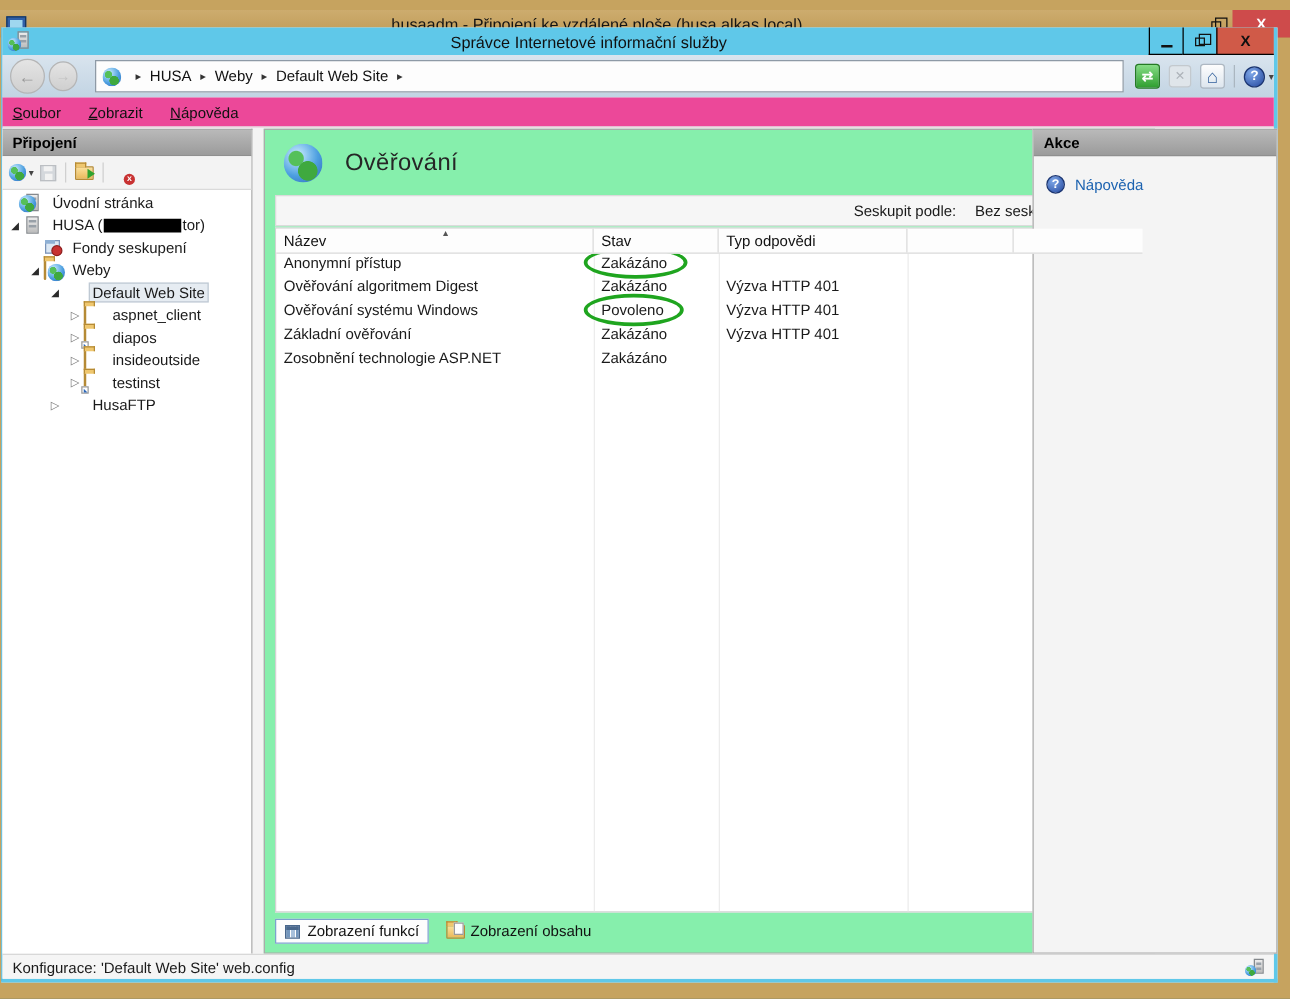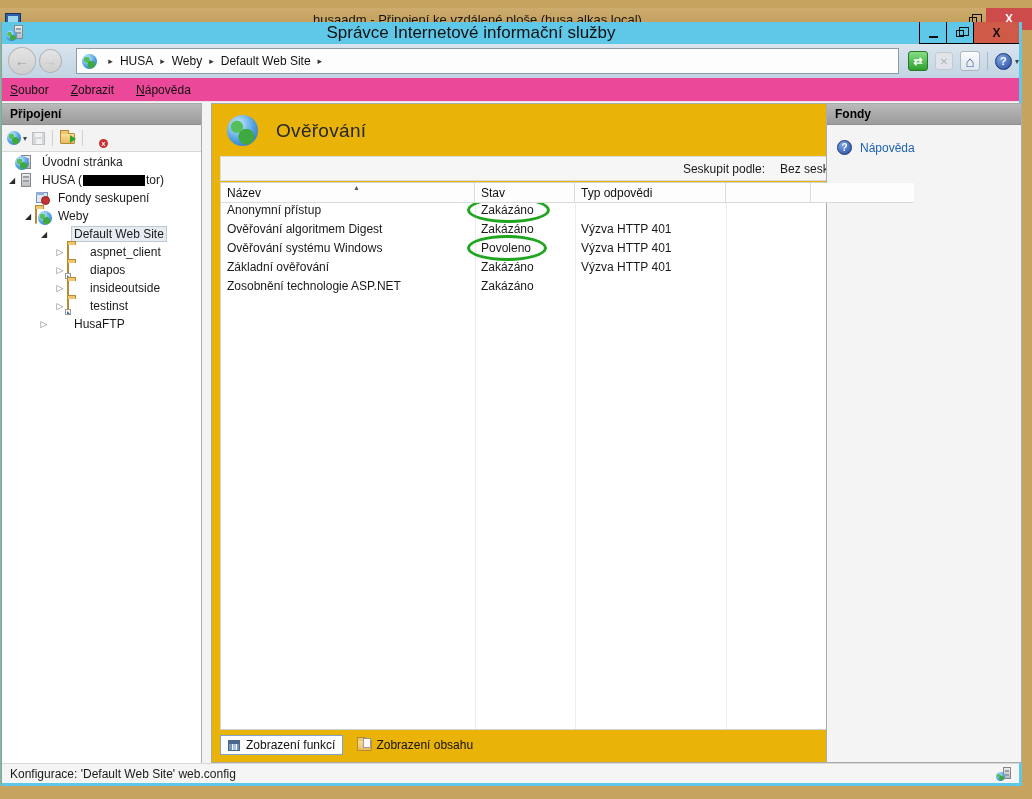--- a/index.html
+++ b/index.html
@@ -20,21 +20,21 @@
   .glyph-restore { width:8px; height:7px; border:1px solid #111; position:relative; margin-top:2px; }
   .glyph-restore::before { content:''; position:absolute; left:2px; top:-4px; width:8px; height:7px; border:1px solid #111; }
   .cap-close { width:46px; height:100%; background:#CE4B4B; color:#fff; font-weight:bold; font-size:12px;
     display:flex; align-items:center; justify-content:center; }
 
   
   .iis-window { position:absolute; left:1px; top:22px; width:1021px; height:764px; background:#F3F3F3;
     border-left:1px solid #49B6DC; border-right:3px solid #5FC8E9; border-bottom:3px solid #5FC8E9; }
   .iis-titlebar { position:absolute; top:0; left:0; right:0; height:22px; background:#5FC8E9;
     display:flex; align-items:center; }
-  .iis-title { flex:1; text-align:center; font-size:17px; color:#101010; }
+  .iis-title { flex:1; text-align:center; font-size:13px; color:#101010; }
   .iis-btn { width:27px; height:22px; border-left:1px solid #000; border-bottom:1px solid #000;
     background:#5FC8E9; display:flex; align-items:center; justify-content:center; }
   .iis-close { width:46px; background:#D05A48; color:#101010; font-weight:bold; font-size:12px; }
 
   .icon-iis { position:relative; width:17px; height:16px; margin-left:4px; flex:none; }
   .srv-box { position:absolute; right:0; top:0; width:9px; height:14px; background:linear-gradient(#ECECEC,#BCBCBC);
     border:1px solid #85898D; }
   .srv-box::before { content:''; position:absolute; left:1px; top:2px; right:1px; height:2px; background:#98A0A8; }
   .srv-box::after  { content:''; position:absolute; left:1px; top:6px; right:1px; height:2px; background:#98A0A8; }
   .globe { border-radius:50%;
@@ -114,21 +114,21 @@
   .ti-apppool::after { content:''; position:absolute; right:-3px; bottom:-3px; width:7px; height:7px; border-radius:50%; background:#C83232; border:1px solid #8E1F1F; }
   .ti-sites-globe { position:absolute; right:-2px; bottom:-2px; width:9px; height:9px; }
   .link-badge { position:absolute; left:-2px; bottom:-2px; width:6px; height:6px; background:#fff; border:1px solid #9A9A9A; }
   .link-badge::before { content:''; position:absolute; left:1px; top:1px; width:0; height:0;
     border-bottom:3px solid #2B66B8; border-right:3px solid rgba(0,0,0,0); }
   .tree-label { padding:1px 3px; }
   .tree-row.selected .tree-label { background:#E6ECF2; border:1px solid #BFC9D3; padding:0 2px; }
   .redaction { display:inline-block; width:62px; height:11px; background:#000; vertical-align:middle; margin:0 1px; }
 
   
-  .panel-center { position:absolute; left:209px; top:1px; bottom:0; width:713px; background:#eab308;
+  .panel-center { position:absolute; left:209px; top:1px; bottom:0; width:713px; background:#86efac;
     border:1px solid #ABABAB; }
   .feature-title { display:flex; align-items:center; gap:18px; padding:11px 0 0 15px; }
   .globe-lg { width:31px; height:31px; flex:none; }
   .feature-title h1 { font-size:19px; font-weight:normal; color:#262626; letter-spacing:.3px; }
   .groupbar { position:absolute; left:8px; right:8px; top:52px; height:25px; background:#F6F6F6;
     border:1px solid #DBDBDB; display:flex; align-items:center; font-size:12px; padding-left:6px;justify-content:flex-end; }
   .group-select { display:flex; align-items:center; justify-content:space-between; width:138px; margin-left:11px; padding:2px 4px; }
   .listbox { position:absolute; left:8px; right:8px; top:78px; bottom:32px; border:1px solid #D2D2D2; background:#fff; overflow:visible; }
   .colline { position:absolute; top:0; bottom:0; width:1px; background:#ECECEC; }
   .list-header { position:relative; display:flex; height:20px; border-bottom:1px solid #DADADA; background:#FDFDFD; font-size:12px; z-index:2; }
@@ -381,21 +381,21 @@
             <div class="vtab">
               <span class="icon-content">
                 <span class="icon-folder"></span>
               </span>
               <span>Zobrazení obsahu</span>
             </div>
           </div>
       </div>
 
       <div class="panel-right">
-        <div class="panel-header">Fondy</div>
+        <div class="panel-header">Akce</div>
         <div class="actions-body" id="actions">
             <div class="action-row">
               <span class="help-circle">?</span>
               <span class="action-link">Nápověda</span>
             </div>
           </div>
       </div>
 
     </div>
 

